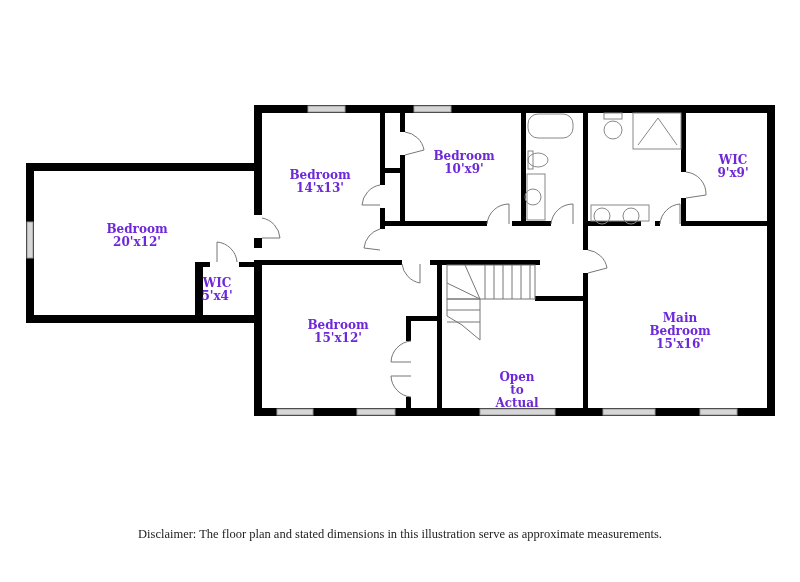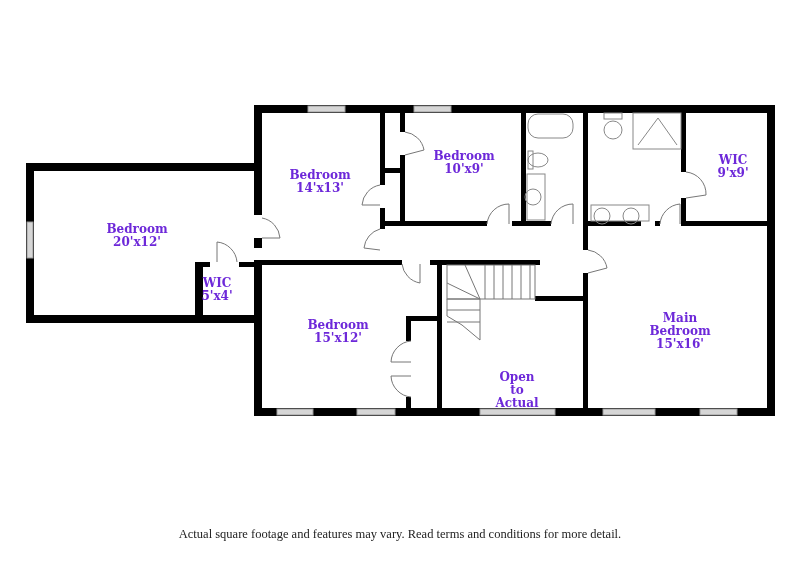--- a/index.html
+++ b/index.html
@@ -151,14 +151,14 @@
     <span>Actual</span>
   </div>
   <div class="room-label" style="left:680px; top:331px;">
     <span>Main</span>
     <span>Bedroom</span>
     <span>15'x16'</span>
   </div>
 </div>
 
 <div class="disclaimer">
-  <span>Actual square footage and features may vary. Read terms and conditions for more detail.</span>
+  <span>Disclaimer: The floor plan and stated dimensions in this illustration serve as approximate measurements.</span>
 </div>
 
 </body></html>

